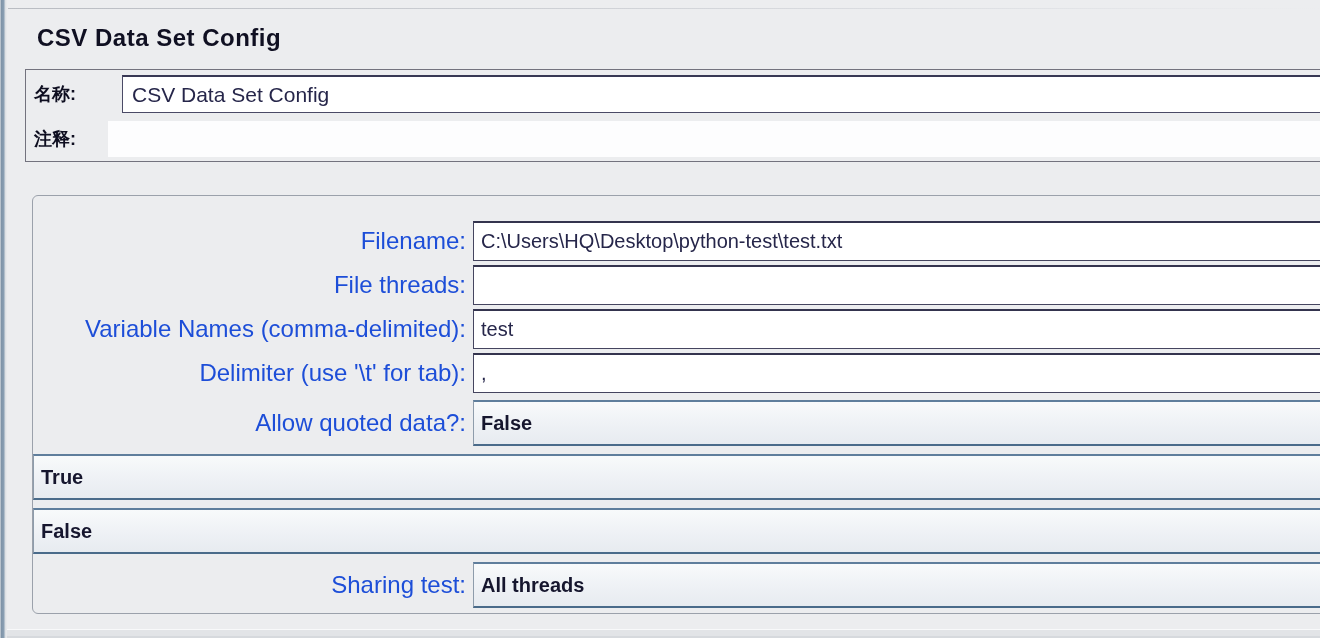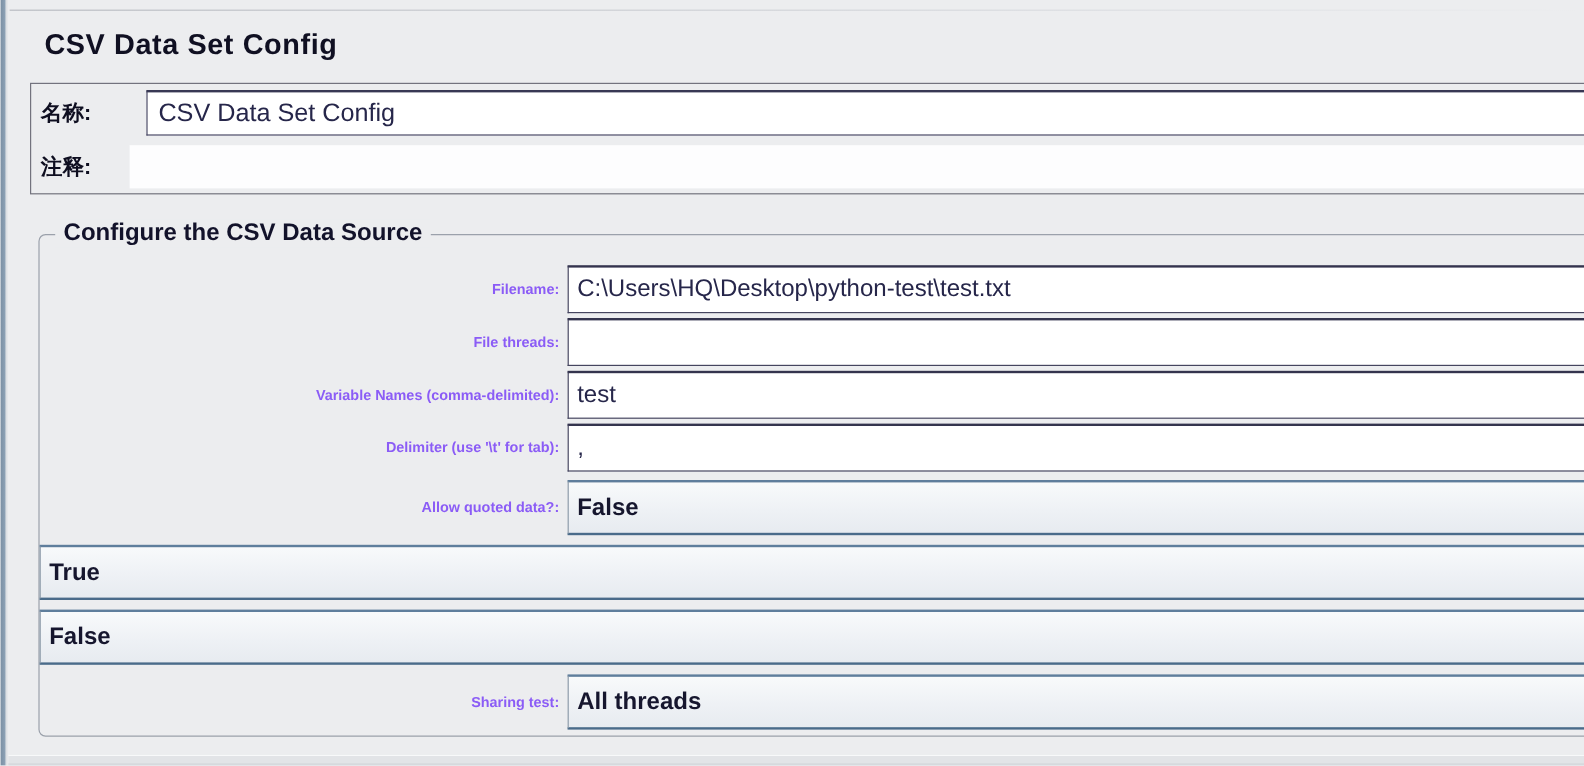--- a/index.html
+++ b/index.html
@@ -74,21 +74,21 @@
   .group-legend {
     position: absolute; top: -13px; left: 13px;
     background: #ecedef; padding: 0 7px;
     font-size: 20px; font-weight: bold; color: #12122a;
     white-space: nowrap;
   }
 
   .f-row { display: flex; align-items: stretch; }
   .f-label {
     flex: 0 0 440px; text-align: right; padding-right: 7px;
-    font-size: 12px; font-weight: bold; color: #8b5cf6;
+    font-size: 24px; font-weight: normal; color: #1d4ed8;
     display: flex; align-items: center; justify-content: flex-end;
     white-space: nowrap;
   }
   .f-field { flex: 1; display: flex; align-items: center; white-space: nowrap; overflow: hidden; }
 
   .tf-wrap { margin-bottom: 4px; height: 40px; }
   .tf {
     background: #ffffff;
     border: 1px solid #45455f; border-top: 2px solid #34344e;
     font-size: 20px; font-weight: normal; color: #26264a;
@@ -121,21 +121,20 @@
       <div class="np-label">名称:</div>
       <div class="name-field">CSV Data Set Config</div>
     </div>
     <div class="np-row comments-row">
       <div class="np-label">注释:</div>
       <div class="comments-field"></div>
     </div>
   </div>
 
   <div class="group-box">
-    <div class="group-legend">Configure the CSV Data Source</div>
 
     <div class="f-row tf-wrap">
       <div class="f-label">Filename:</div>
       <div class="f-field tf">C:\Users\HQ\Desktop\python-test\test.txt</div>
     </div>
 
     <div class="f-row tf-wrap">
       <div class="f-label">File threads:</div>
       <div class="f-field tf"></div>
     </div>

